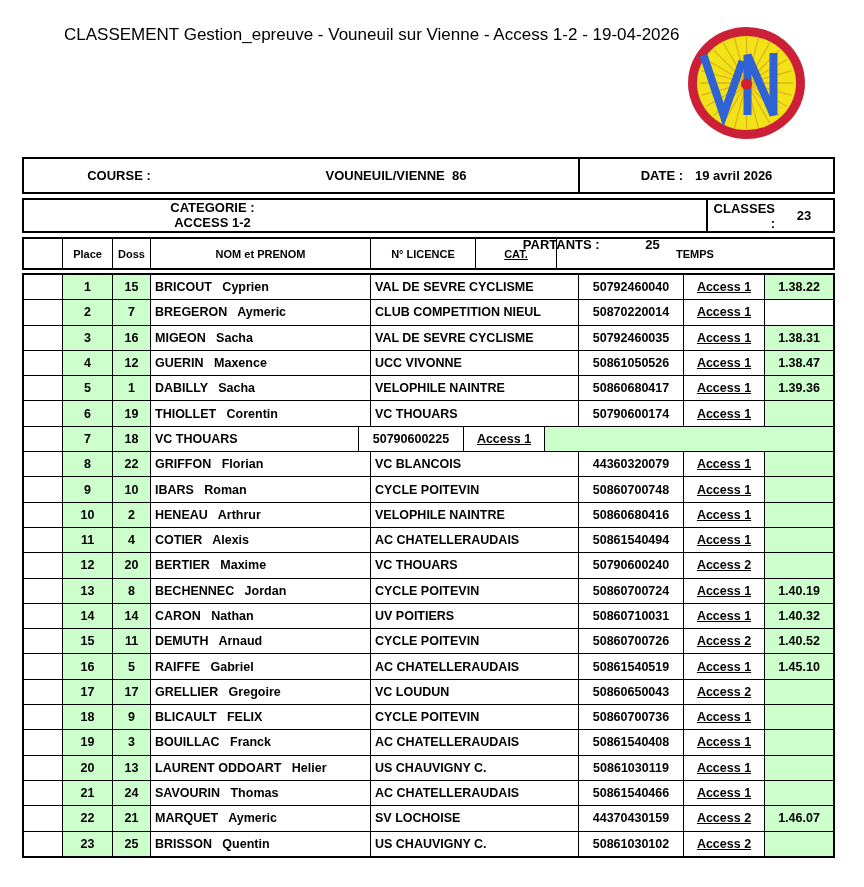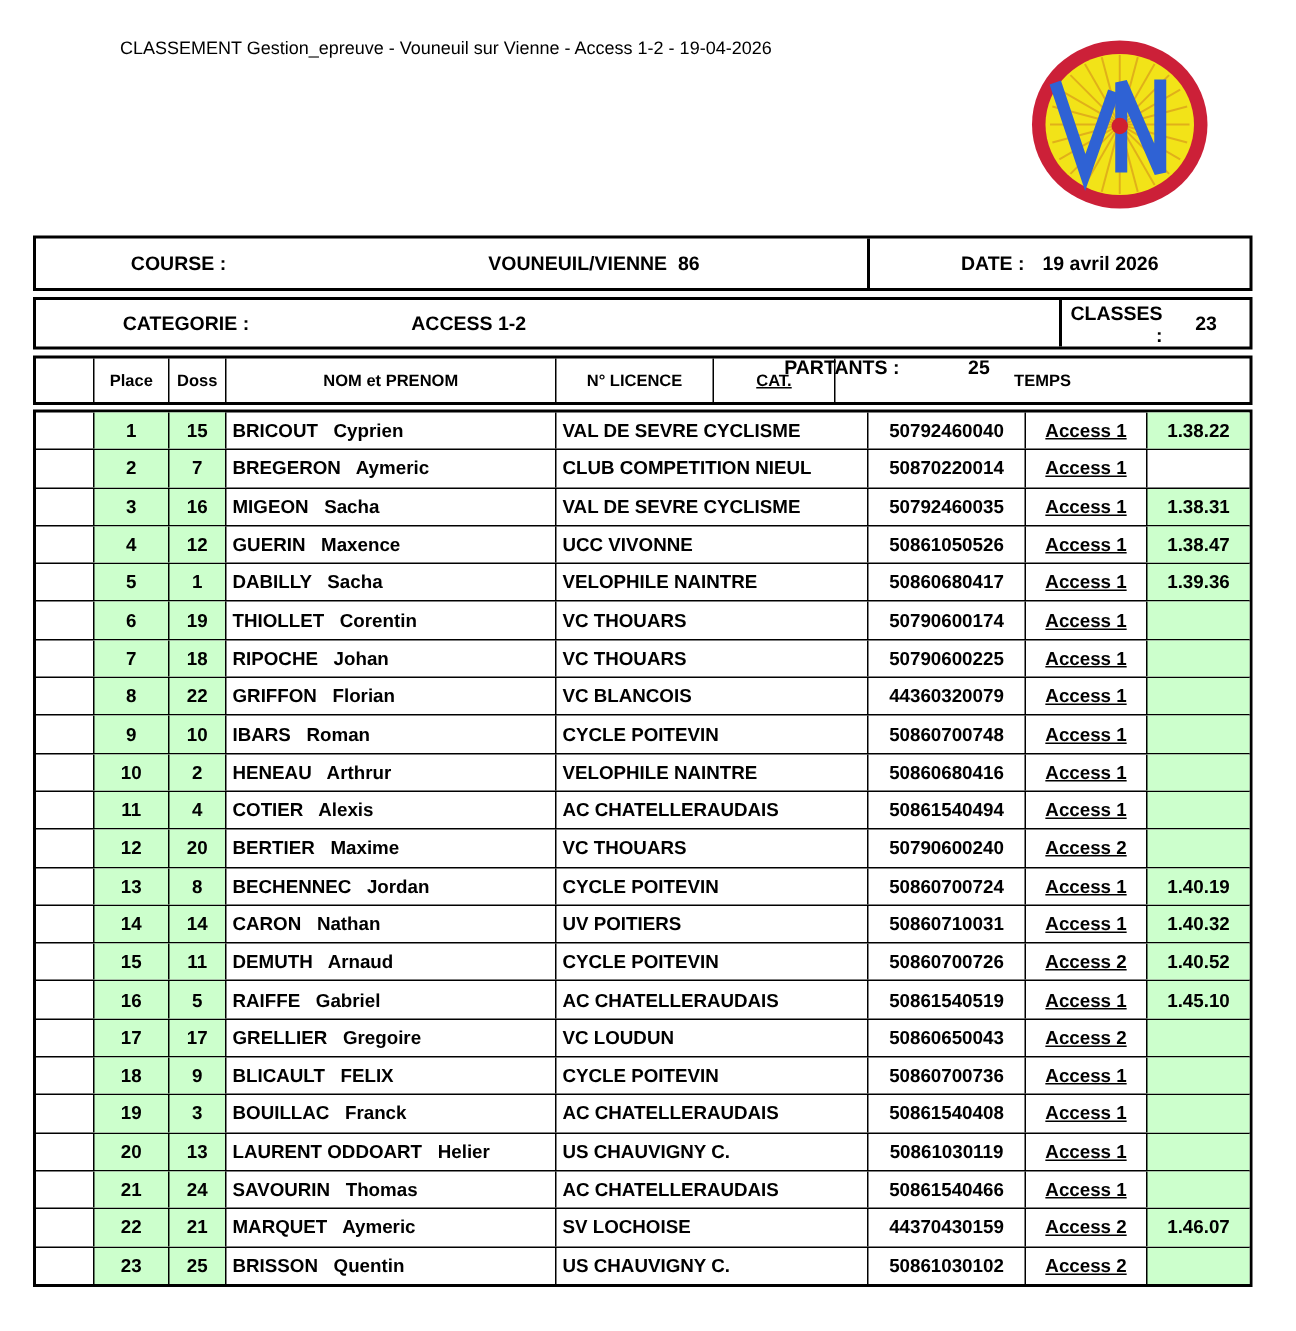--- a/index.html
+++ b/index.html
@@ -1,38 +1,38 @@
 <!DOCTYPE html>
 <html style="--hl: #ccffcc;"><head>
 <meta charset="utf-8">
 <style>
   html,body { margin:0; padding:0; background:#ffffff; }
   body {
     width:864px; height:887px; position:relative; overflow:hidden;
     font-family:"Liberation Sans", sans-serif; color:#000;
   }
-  .doc-title { position:absolute; left:80px; top:25px; font-size:12px; font-weight:normal; }
+  .doc-title { position:absolute; left:64px; top:25px; font-size:17px; font-weight:normal; }
   .logo-wrap { position:absolute; left:687px; top:26px; width:119px; height:114px; }
 
   .sheet { position:absolute; left:22px; top:157px; width:813px; }
   .band {
     display:flex; align-items:stretch; box-sizing:border-box;
     border:2px solid #000; background:#fff; font-weight:bold;
   }
   .band1 { height:37px; margin-bottom:4px; font-size:13px; }
   .band2 { height:35px; margin-bottom:4px; font-size:13px; }
   .band3 { height:33px; margin-bottom:3px; font-size:11px; }
 
   .hcell { display:flex; align-items:center; box-sizing:border-box; }
   .b1-left  { width:554px; }
   .b1-right { flex:1; border-left:2px solid #000; justify-content:center; gap:12px; }
   .b1-label { width:190px; text-align:center; }
   .b1-value { flex:1; text-align:center; white-space:pre; }
 
-  .b2-a { width:391px; }
+  .b2-a { width:391px;flex-direction:column; }
   .b2-b { width:316px; border-left:2px solid #000;margin-top:44px; }
   .b2-c { flex:1; border-left:2px solid #000; }
   .b2-a .lbl { width:200px; text-align:center; }
   .b2-a .val { flex:1; text-align:center; }
   .b2-b .lbl { flex:1; text-align:right; }
   .b2-b .val { width:106px; text-align:center; }
   .b2-c .lbl { flex:1; text-align:right; padding-left:6px; }
   .b2-c .val { width:58px; text-align:center; }
 
   .col { display:flex; align-items:center; justify-content:center; box-sizing:border-box; border-left:1px solid #000; text-align:center; }
@@ -176,21 +176,20 @@
       <div class="cell w-nom c-nom">THIOLLET   Corentin</div>
       <div class="cell w-assoc c-assoc">VC THOUARS</div>
       <div class="cell w-lic">50790600174</div>
       <div class="cell w-cat">Access 1</div>
       <div class="cell w-temps c-temps green"></div>
     </div>
       <div class="row">
       <div class="cell w-blank"></div>
       <div class="cell w-place green">7</div>
       <div class="cell w-doss green">18</div>
-      <div class="cell w-nom c-nom">RIPOCHE   Johan</div>
       <div class="cell w-assoc c-assoc">VC THOUARS</div>
       <div class="cell w-lic">50790600225</div>
       <div class="cell w-cat">Access 1</div>
       <div class="cell w-temps c-temps green"></div>
     </div>
       <div class="row">
       <div class="cell w-blank"></div>
       <div class="cell w-place green">8</div>
       <div class="cell w-doss green">22</div>
       <div class="cell w-nom c-nom">GRIFFON   Florian</div>

